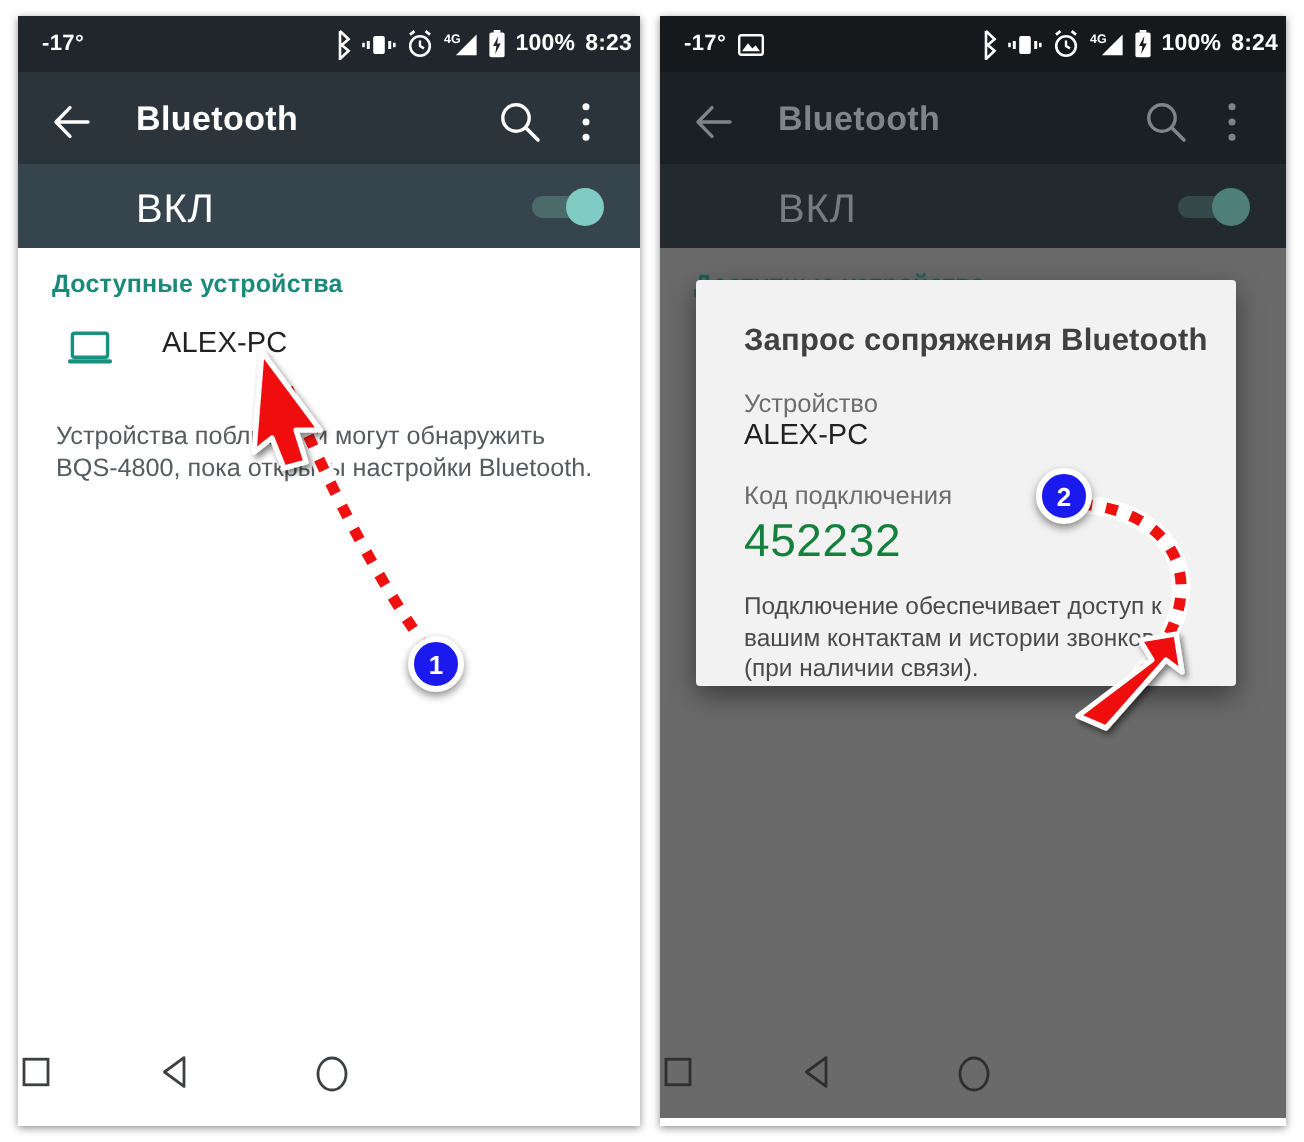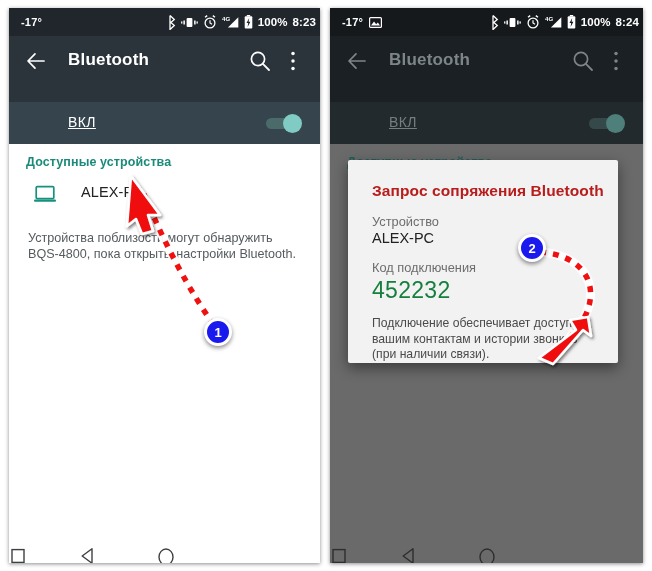--- a/index.html
+++ b/index.html
@@ -15,32 +15,32 @@
   
   .statusbar{position:relative;height:28px;background:#20262b;color:#ffffff;}
   .panel-right .statusbar{background:#15191c;}
   .sb-left{position:absolute;left:12px;top:0;height:28px;display:flex;align-items:center;gap:6px;}
   .sb-temp{font-size:11px;font-weight:bold;letter-spacing:.2px;}
   .sb-right{position:absolute;right:4px;top:0;height:28px;display:flex;align-items:center;gap:5px;}
   .sb-right .ic{display:block;}
   .sb-txt{font-size:11.5px;font-weight:bold;letter-spacing:.1px;}
 
   
-  .toolbar{position:relative;height:66px;background:#2b343a;text-decoration:underline;}
+  .toolbar{position:relative;height:46px;background:#2b343a;text-decoration:underline;}
   .panel-right .toolbar{background:#1b2024;}
   .tb-back{position:absolute;left:15px;top:13px;width:24px;height:24px;}
   .tb-title{position:absolute;left:59px;top:14px;font-size:17px;font-weight:bold;color:#ffffff;letter-spacing:.2px;}
   .panel-right .tb-title{color:#7d8589;}
   .tb-search{position:absolute;right:49px;top:14px;width:22px;height:22px;}
   .tb-more{position:absolute;right:18px;top:14px;width:18px;height:22px;}
 
   
   .togglerow{position:relative;height:42px;background:#36454d;}
   .panel-right .togglerow{background:#232a2e;}
-  .tr-label{position:absolute;left:59px;top:12px;font-size:14px;color:#ffffff;letter-spacing:.4px;text-decoration:underline;}
+  .tr-label{position:absolute;left:59px;top:12px;font-size:20px;color:#ffffff;letter-spacing:.4px;}
   .panel-right .tr-label{color:#767d80;}
   .switch{position:absolute;right:18px;top:13px;width:36px;height:16px;}
   .sw-track{position:absolute;left:0;top:3px;width:32px;height:11px;border-radius:6px;background:#4a6b6a;}
   .sw-knob{position:absolute;right:0;top:-1px;width:19px;height:19px;border-radius:50%;background:#80cbc4;}
   .panel-right .sw-track{background:#36494a;}
   .panel-right .sw-knob{background:#4e7f7b;}
 
   
   .content{position:relative;height:435px;background:#ffffff;}
   .panel-right .content{background:#6a6a6a;}
@@ -55,21 +55,21 @@
   .panel-right .hint{color:#58585a;}
   .nav{position:absolute;left:0;bottom:0;width:100%;height:43px;background:#ffffff;}
   .panel-right .nav{background:#6a6a6a;}
   .nav-i{position:absolute;top:11px;}
   .nav-back{left:70px;}
   .nav-home{left:147px;}
 
   
   .dlg{position:absolute;left:18px;top:16px;width:270px;background:#f2f2f2;border-radius:2px;
        box-shadow:0 5px 14px rgba(0,0,0,.45);padding:0;}
-  .dlg-title{margin:22px 0 0 24px;font-size:15.5px;font-weight:bold;color:#b91c1c;letter-spacing:.1px;}
+  .dlg-title{margin:22px 0 0 24px;font-size:15.5px;font-weight:bold;color:#404040;letter-spacing:.1px;}
   .dlg-lbl{margin:14px 0 0 24px;font-size:12.8px;color:#6d6d6d;}
   .dlg-val{margin:1px 0 0 24px;font-size:14.5px;color:#212121;}
   .dlg-code{margin:2px 0 0 24px;font-size:23px;color:#15803d;letter-spacing:.3px;}
   .dlg-note{margin:12px 24px 0 24px;font-size:12.2px;line-height:15.5px;color:#4a4a4a;}
   .dlg-actions{position:relative;height:52px;}
   .dlg-btn{position:absolute;top:18px;font-size:13px;font-weight:bold;color:#13917f;letter-spacing:.5px;}
   .btn-cancel{right:108px;}
   .btn-connect{right:14px;}
 
   

